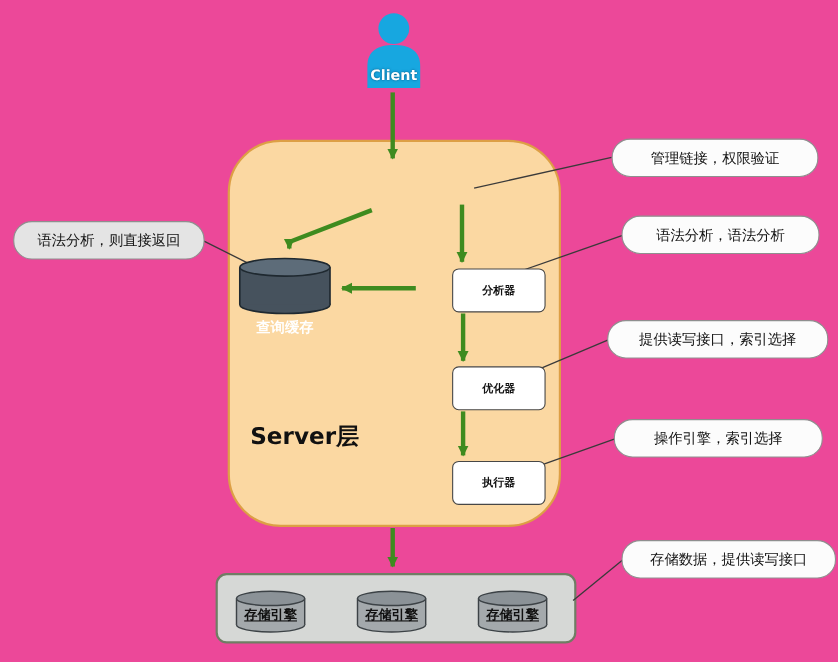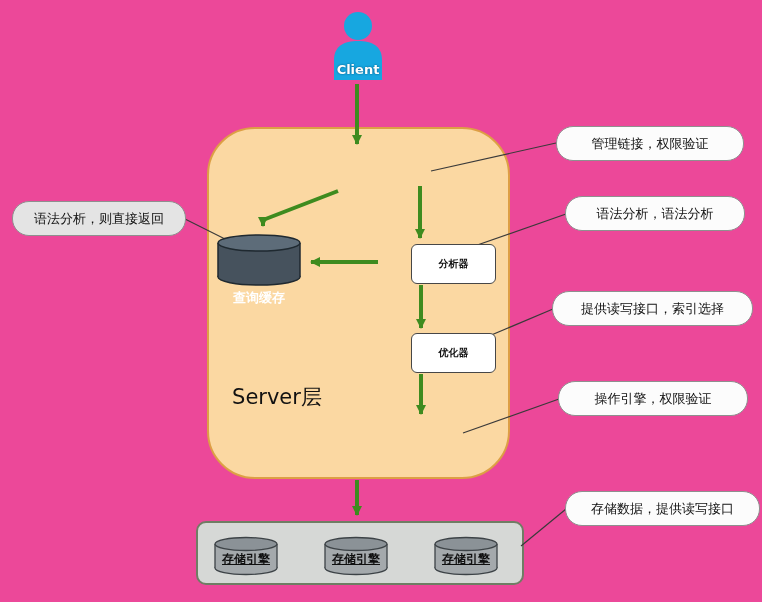--- a/index.html
+++ b/index.html
@@ -11,21 +11,21 @@
   .layer-bg   { z-index:1; }
   svg.wires   { position:absolute; left:0; top:0; z-index:2; }
 
   
   .server-box {
     position:absolute; left:207px; top:127px; width:303px; height:352px;
     background:#fbd8a2; border:2px solid #dd9f45; border-radius:48px;
   }
   .server-label {
     position:absolute; left:222px; top:383px; width:110px; text-align:center;
-    font-size:21px; font-weight:normal; color:#111; z-index:3;
+    font-size:21px; font-weight:bold; color:#111; z-index:3;
   }
 
   
   .storage-box {
     position:absolute; left:196px; top:521px; width:328px; height:64px;
     background:#d6d8d6; border:2px solid #6f7d64; border-radius:10px;
   }
 
   
   .client { position:absolute; left:330px; top:10px; width:56px; height:70px; z-index:3; }
@@ -121,20 +121,21 @@
       <rect x="4" y="10" width="82" height="34" fill="#46525d"></rect>
       <line x1="4" y1="10" x2="4" y2="44" stroke="#1f2930" stroke-width="1.5"></line>
       <line x1="86" y1="10" x2="86" y2="44" stroke="#1f2930" stroke-width="1.5"></line>
       <ellipse cx="45" cy="10" rx="41" ry="8" fill="#5d6c79" stroke="#1f2930" stroke-width="1.5"></ellipse>
     </svg>
     <div class="cyl-label-dark">查询缓存</div>
   </div>
 
   <div class="proc-node" style="left:379px;top:244px">分析器</div>
   <div class="proc-node" style="left:379px;top:333px">优化器</div>
+  <div class="proc-node" style="left:379px;top:419px">执行器</div>
 
   <div class="cyl-node" style="left:212px;top:536px;width:68px;height:40px">
     <svg width="68" height="40" viewBox="0 0 68 40">
       <ellipse cx="34" cy="32" rx="31" ry="6.5" fill="#a4a9ac" stroke="#3c4246" stroke-width="1.3"></ellipse>
       <rect x="3" y="8" width="62" height="24" fill="#a4a9ac"></rect>
       <line x1="3" y1="8" x2="3" y2="32" stroke="#3c4246" stroke-width="1.3"></line>
       <line x1="65" y1="8" x2="65" y2="32" stroke="#3c4246" stroke-width="1.3"></line>
       <ellipse cx="34" cy="8" rx="31" ry="6.5" fill="#8b9297" stroke="#3c4246" stroke-width="1.3"></ellipse>
     </svg>
     <div class="cyl-label-gray">存储引擎</div>
@@ -157,16 +158,16 @@
       <line x1="65" y1="8" x2="65" y2="32" stroke="#3c4246" stroke-width="1.3"></line>
       <ellipse cx="34" cy="8" rx="31" ry="6.5" fill="#8b9297" stroke="#3c4246" stroke-width="1.3"></ellipse>
     </svg>
     <div class="cyl-label-gray">存储引擎</div>
   </div>
 
   <div class="callout gray" style="left:12px;top:201px;width:174px">语法分析，则直接返回</div>
   <div class="callout" style="left:556px;top:126px;width:188px">管理链接，权限验证</div>
   <div class="callout" style="left:565px;top:196px;width:180px">语法分析，语法分析</div>
   <div class="callout" style="left:552px;top:291px;width:201px">提供读写接口，索引选择</div>
-  <div class="callout" style="left:558px;top:381px;width:190px">操作引擎，权限验证</div>
+  <div class="callout" style="left:558px;top:381px;width:190px">操作引擎，索引选择</div>
   <div class="callout" style="left:565px;top:491px;width:195px">存储数据，提供读写接口</div>
 
 </div>
 
 </body></html>

